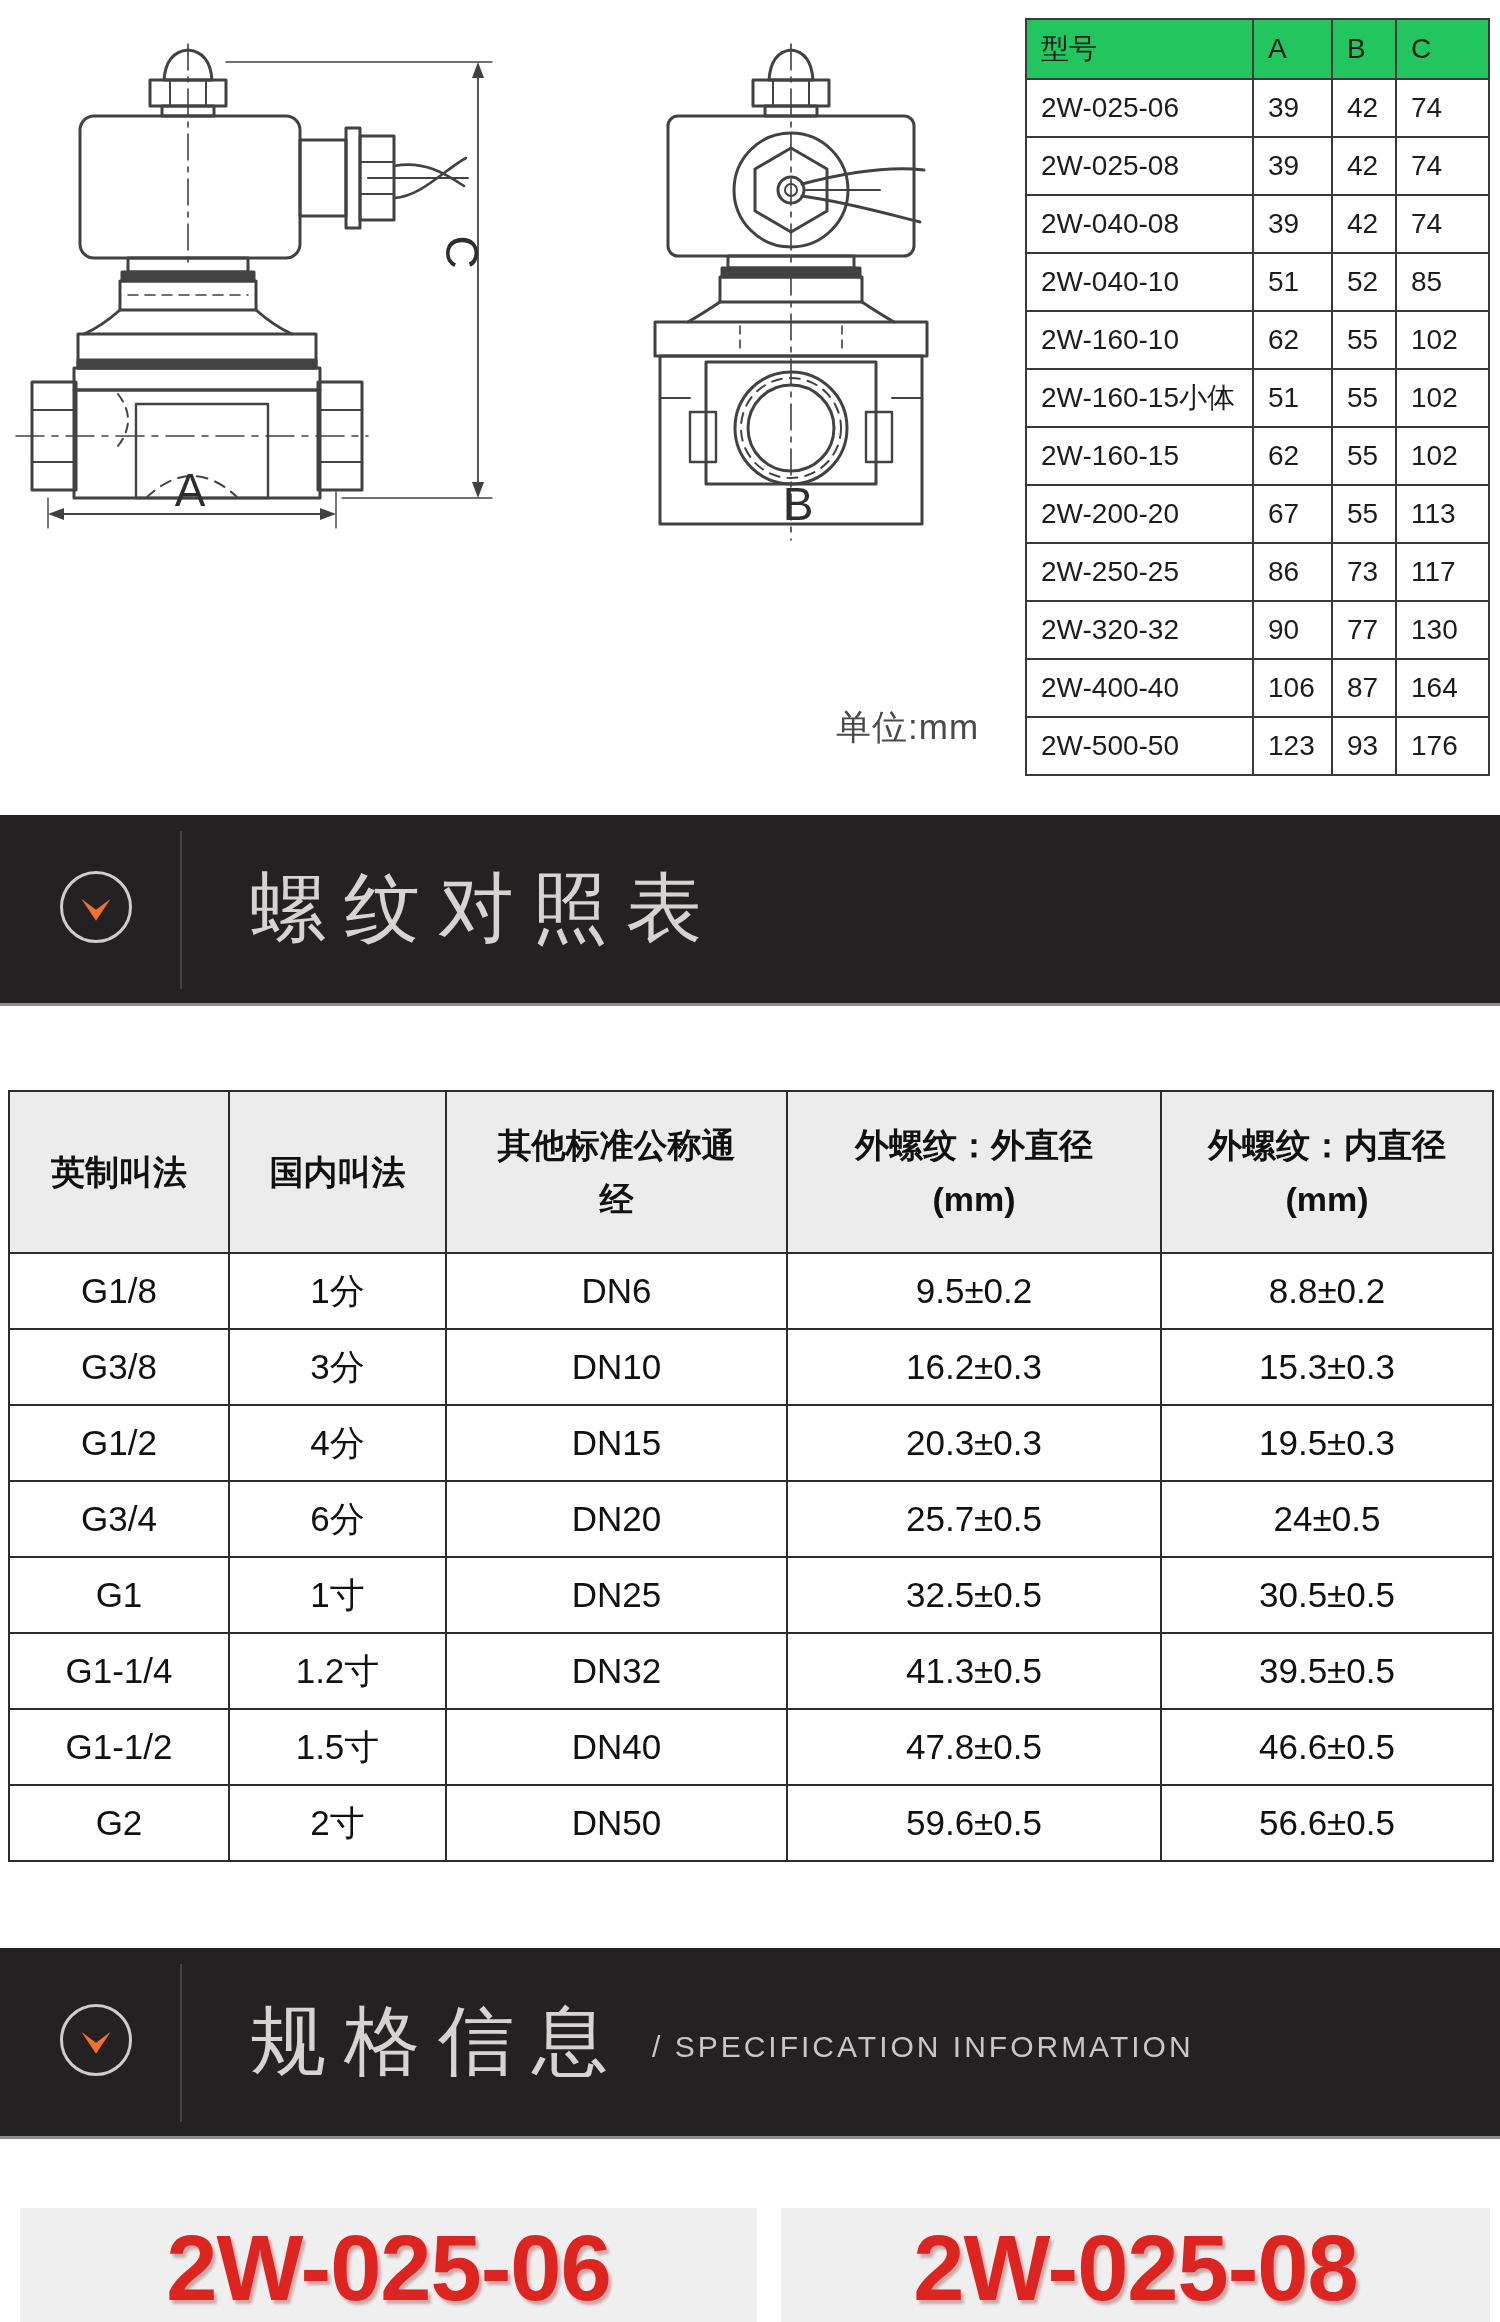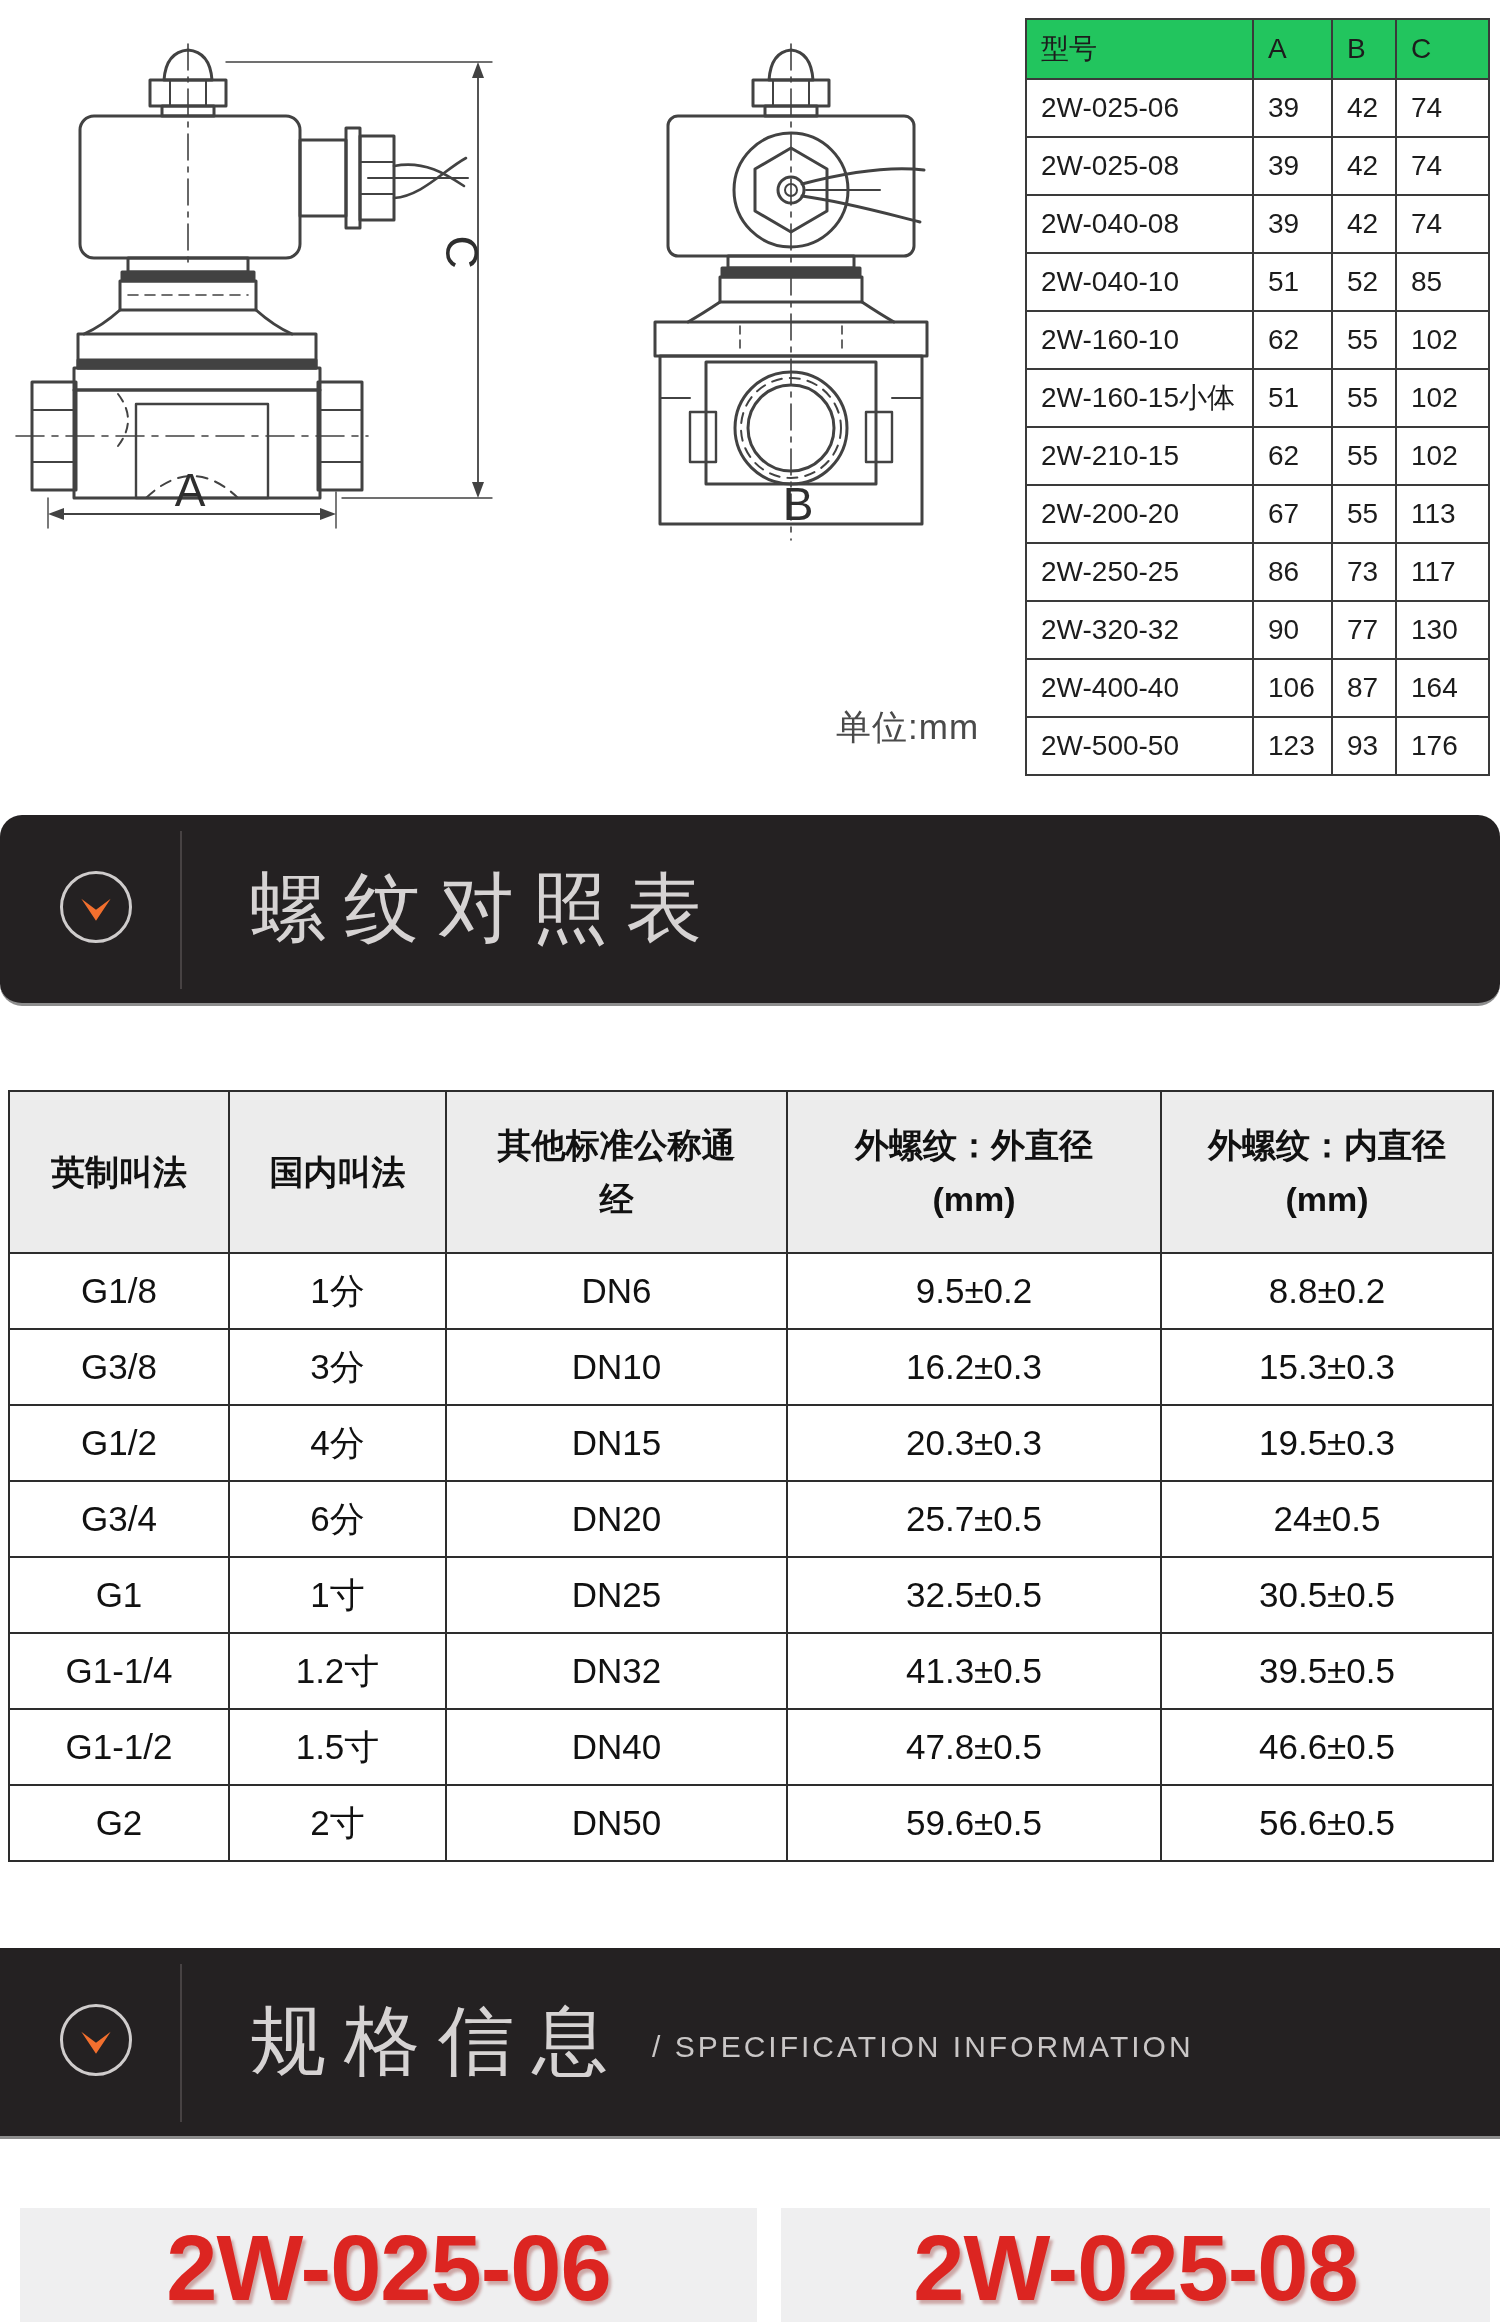--- a/index.html
+++ b/index.html
@@ -22,21 +22,21 @@
     border:2px solid #3a3a3a;font-size:28px;font-weight:normal;
     text-align:left;padding:0 2px 0 14px;height:56px;color:#1c1c1c;
     white-space:nowrap;overflow:hidden;
   }
   #dim-table th{background:#22c55e;height:58px;}
   
   .banner{
     position:absolute;left:0;width:1500px;height:188px;background:#242122;
     border-bottom:3px solid #8d8d8d;display:flex;align-items:center;
   }
-  #banner-thread{top:815px;border-radius:22px;}
+  #banner-thread{top:815px;}
   #banner-spec{top:1948px;}
   .banner-icon{
     position:absolute;left:60px;top:56px;width:72px;height:72px;
     border:3px solid #cfcccc;border-radius:50%;box-sizing:border-box;
     display:flex;align-items:center;justify-content:center;
   }
   .banner-divider{
     position:absolute;left:180px;top:16px;width:2px;height:158px;background:#474243;
   }
   .banner-title{
@@ -226,21 +226,21 @@
           <td>55</td>
           <td>102</td>
         </tr>
         <tr>
           <td>2W-160-15小体</td>
           <td>51</td>
           <td>55</td>
           <td>102</td>
         </tr>
         <tr>
-          <td>2W-210-15</td>
+          <td>2W-160-15</td>
           <td>62</td>
           <td>55</td>
           <td>102</td>
         </tr>
         <tr>
           <td>2W-200-20</td>
           <td>67</td>
           <td>55</td>
           <td>113</td>
         </tr>

